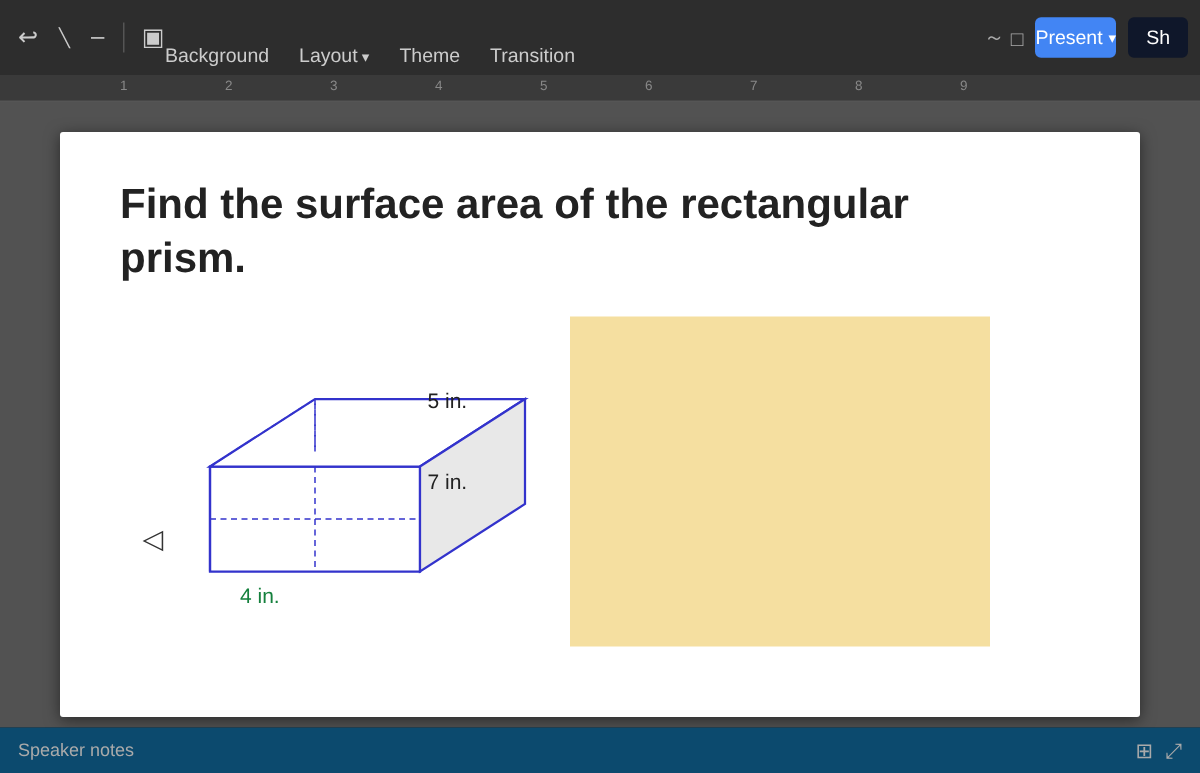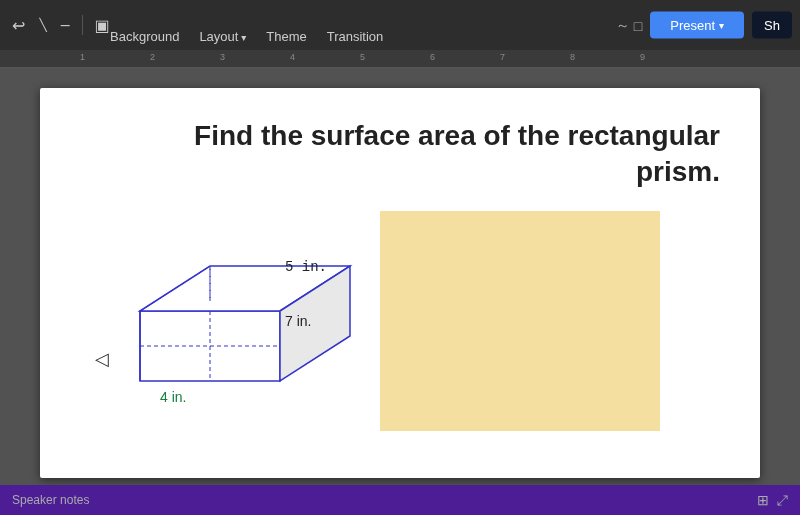--- a/index.html
+++ b/index.html
@@ -82,21 +82,21 @@
       transform: translateY(-50%);
       display: flex;
       align-items: center;
       gap: 8px;
     }
 
     .present-btn {
       background: #4285f4;
       color: white;
       border: none;
-      padding: 6px 20px;
+      padding: 6px 0;
       border-radius: 4px;
       font-size: 13px;
       cursor: pointer;
       display: flex;
       align-items: center;
       gap: 4px;
     }
 
     .share-btn {
       background: #0f172a;
@@ -166,21 +166,21 @@
       box-shadow: 0 2px 10px rgba(0,0,0,0.5);
       position: relative;
       padding: 30px 40px;
       overflow: hidden;
     }
 
     .slide-title {
       font-size: 28px;
       font-weight: bold;
       color: #222;
-      text-align: right;
+      text-align: left;
       line-height: 1.3;
       margin-bottom: 20px;
     }
 
     .slide-content {
       display: flex;
       align-items: center;
       gap: 20px;
       margin-top: 10px;
     }
@@ -212,21 +212,21 @@
       left: 55px;
       top: 260px;
       color: white;
       font-size: 18px;
       pointer-events: none;
     }
 
     
     .bottom-bar {
       height: 30px;
-      background: #4c1d95;
+      background: #0c4a6e;
       display: flex;
       align-items: center;
       justify-content: space-between;
       padding: 0 12px;
     }
 
     .speaker-notes {
       color: #aaa;
       font-size: 12px;
     }
@@ -316,21 +316,21 @@
           <line x1="130" y1="100" x2="130" y2="170" stroke="#3333cc" stroke-width="1" stroke-dasharray="4,3"></line>
 
           <line x1="60" y1="100" x2="60" y2="170" stroke="#3333cc" stroke-width="1.5"></line>
 
           <line x1="60" y1="100" x2="130" y2="55" stroke="#3333cc" stroke-width="1" stroke-dasharray="4,3"></line>
           <line x1="130" y1="55" x2="130" y2="90" stroke="#3333cc" stroke-width="1" stroke-dasharray="4,3"></line>
           <line x1="130" y1="90" x2="130" y2="55" stroke="#3333cc" stroke-width="1" stroke-dasharray="4,3"></line>
         </svg>
 
         
-        <div style="position:absolute; top:48px; left:205px; font-size:14px; color:#222;font-family:Liberation Mono, monospace;">
+        <div style="position:absolute; top:48px; left:205px; font-size:14px; color:#222;">
           <span>5 in.</span>
         </div>
         <div style="position:absolute; top:102px; left:205px; font-size:14px; color:#222;">
           <span>7 in.</span>
         </div>
         <div style="position:absolute; top:178px; left:80px; font-size:14px; color:#15803d;">
           <span>4 in.</span>
         </div>
       </div>
 

